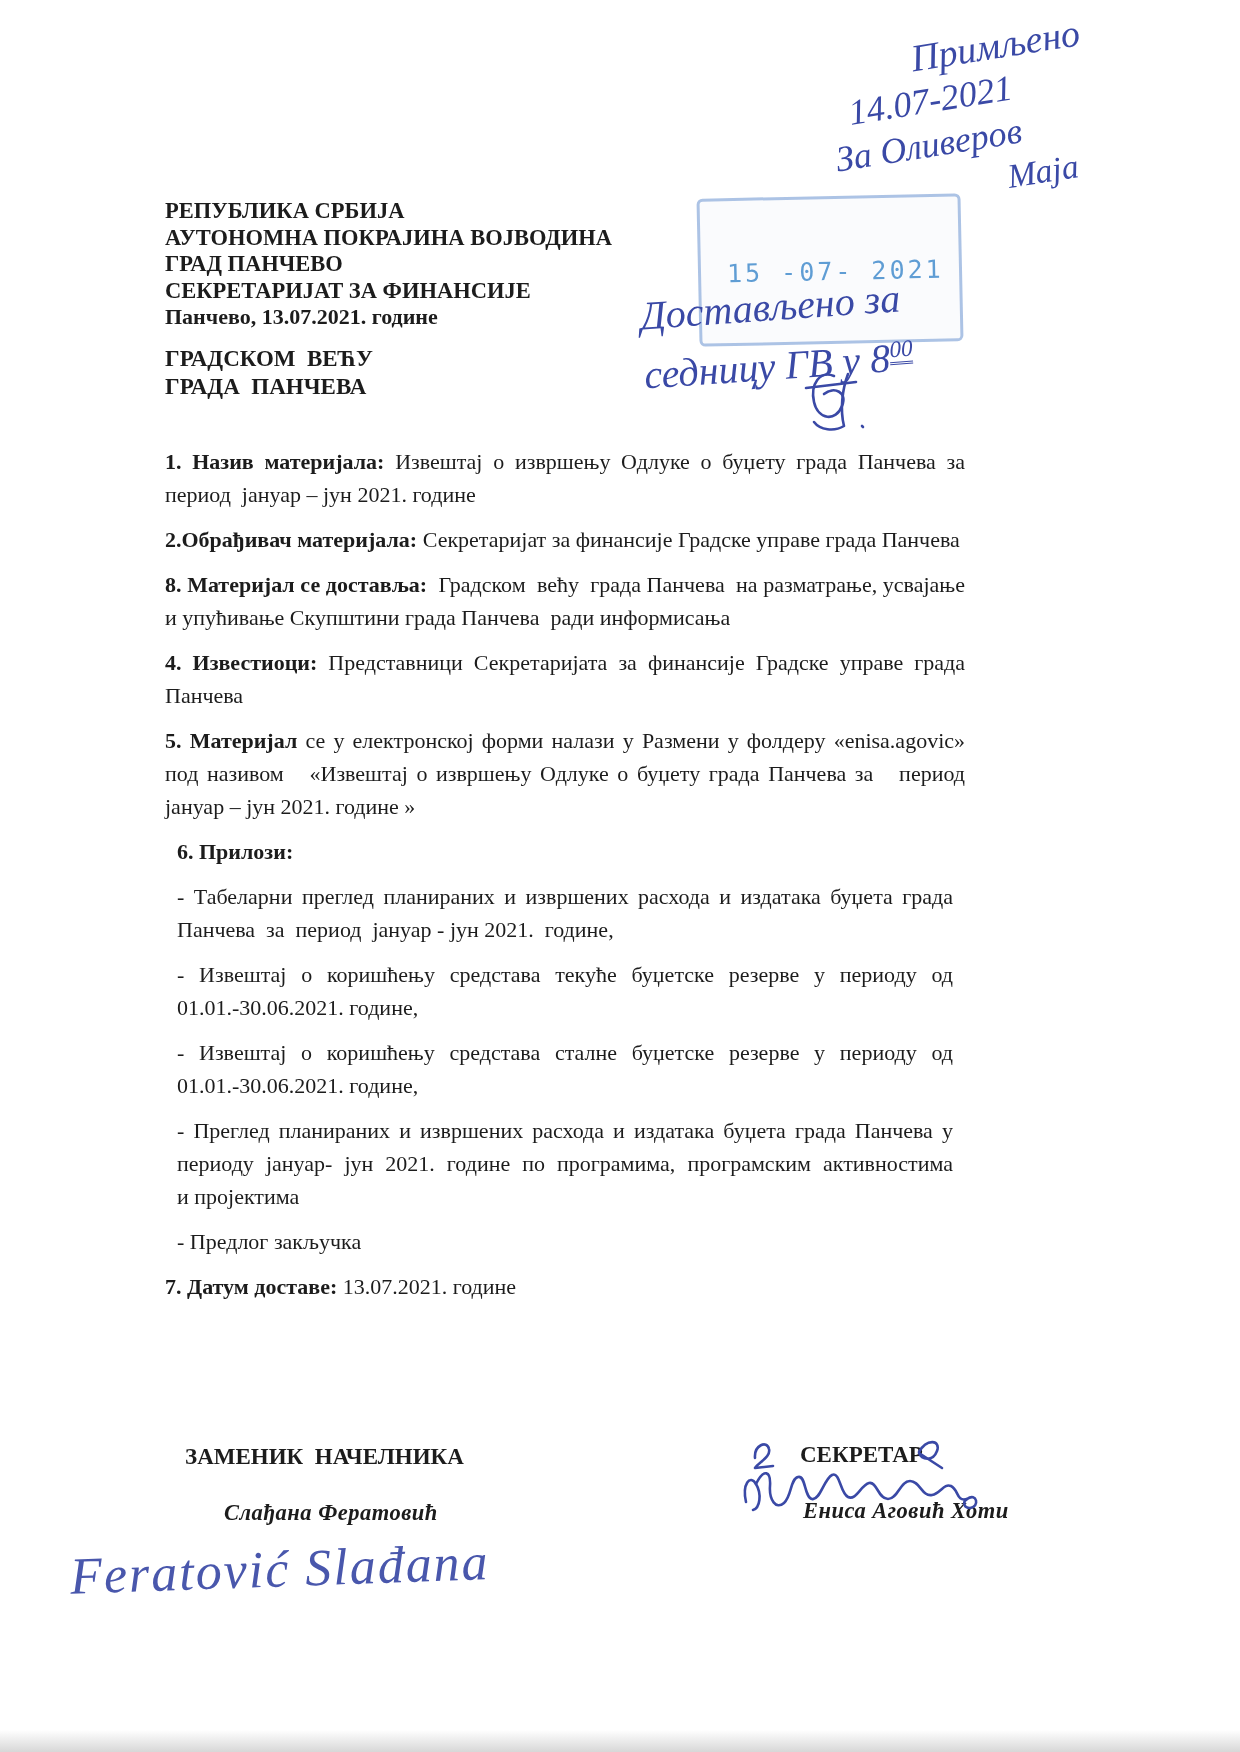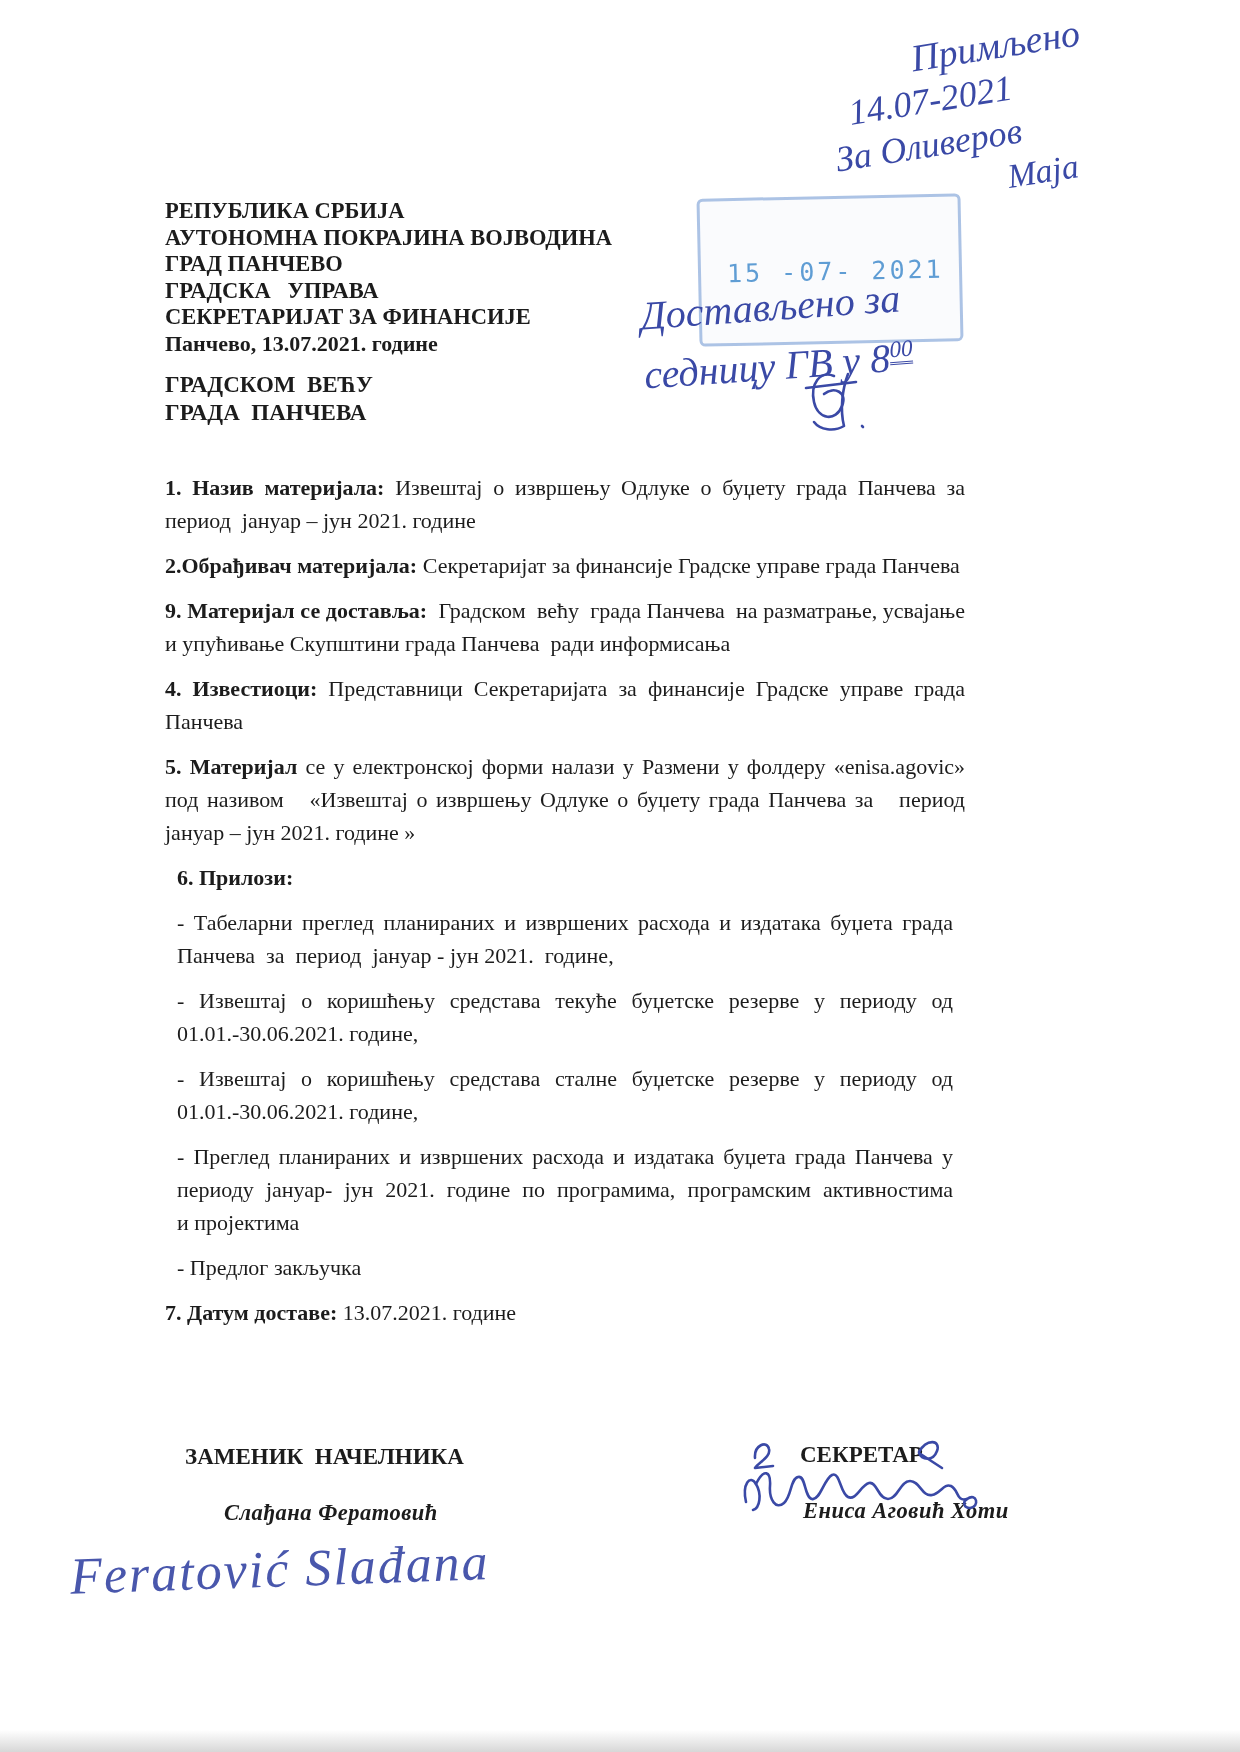--- a/index.html
+++ b/index.html
@@ -51,31 +51,30 @@
 </style>
 </head>
 <body>
 
 <div class="page">
 
   <div class="doc">
     <div class="hl">РЕПУБЛИКА СРБИЈА</div>
     <div class="hl">АУТОНОМНА ПОКРАЈИНА ВОЈВОДИНА</div>
     <div class="hl">ГРАД ПАНЧЕВО</div>
-    <div class="hl">ГРАДСКА   УПРАВА</div>
     <div class="hl">СЕКРЕТАРИЈАТ ЗА ФИНАНСИЈЕ</div>
     <div class="place-date">Панчево, 13.07.2021. године</div>
 
     <div class="addressee"><span>ГРАДСКОМ  ВЕЋУ</span><br><span>ГРАДА  ПАНЧЕВА</span></div>
 
     <p class="first"><b>1. Назив материјала:</b> <span>Извештај о извршењу Одлуке о буџету града Панчева за период  јануар – јун 2021. године</span></p>
 
     <p><b>2.Обрађивач материјала:</b> <span>Секретаријат за финансије Градске управе града Панчева</span></p>
 
-    <p><b>9. Материјал се доставља:</b>  <span>Градском  већу  града Панчева  на разматрање, усвајање и упућивање Скупштини града Панчева  ради информисања</span></p>
+    <p><b>8. Материјал се доставља:</b>  <span>Градском  већу  града Панчева  на разматрање, усвајање и упућивање Скупштини града Панчева  ради информисања</span></p>
 
     <p><b>4. Известиоци:</b> <span>Представници Секретаријата за финансије Градске управе града Панчева</span></p>
 
     <p><b>5. Материјал</b> <span>се у електронској форми налази у Размени у фолдеру «enisa.agovic» под називом   «Извештај о извршењу Одлуке о буџету града Панчева за   период јануар – јун 2021. године »</span></p>
 
     <div class="att-block">
       <div class="att-item" style="font-weight:bold;">6. Прилози:</div>
       <div class="att-item">- Табеларни преглед планираних и извршених расхода и издатака буџета града Панчева  за  период  јануар - јун 2021.  године,</div>
       <div class="att-item">- Извештај о коришћењу средстава текуће буџетске резерве у периоду од 01.01.-30.06.2021. године,</div>
       <div class="att-item">- Извештај о коришћењу средстава сталне буџетске резерве у периоду од 01.01.-30.06.2021. године,</div>

